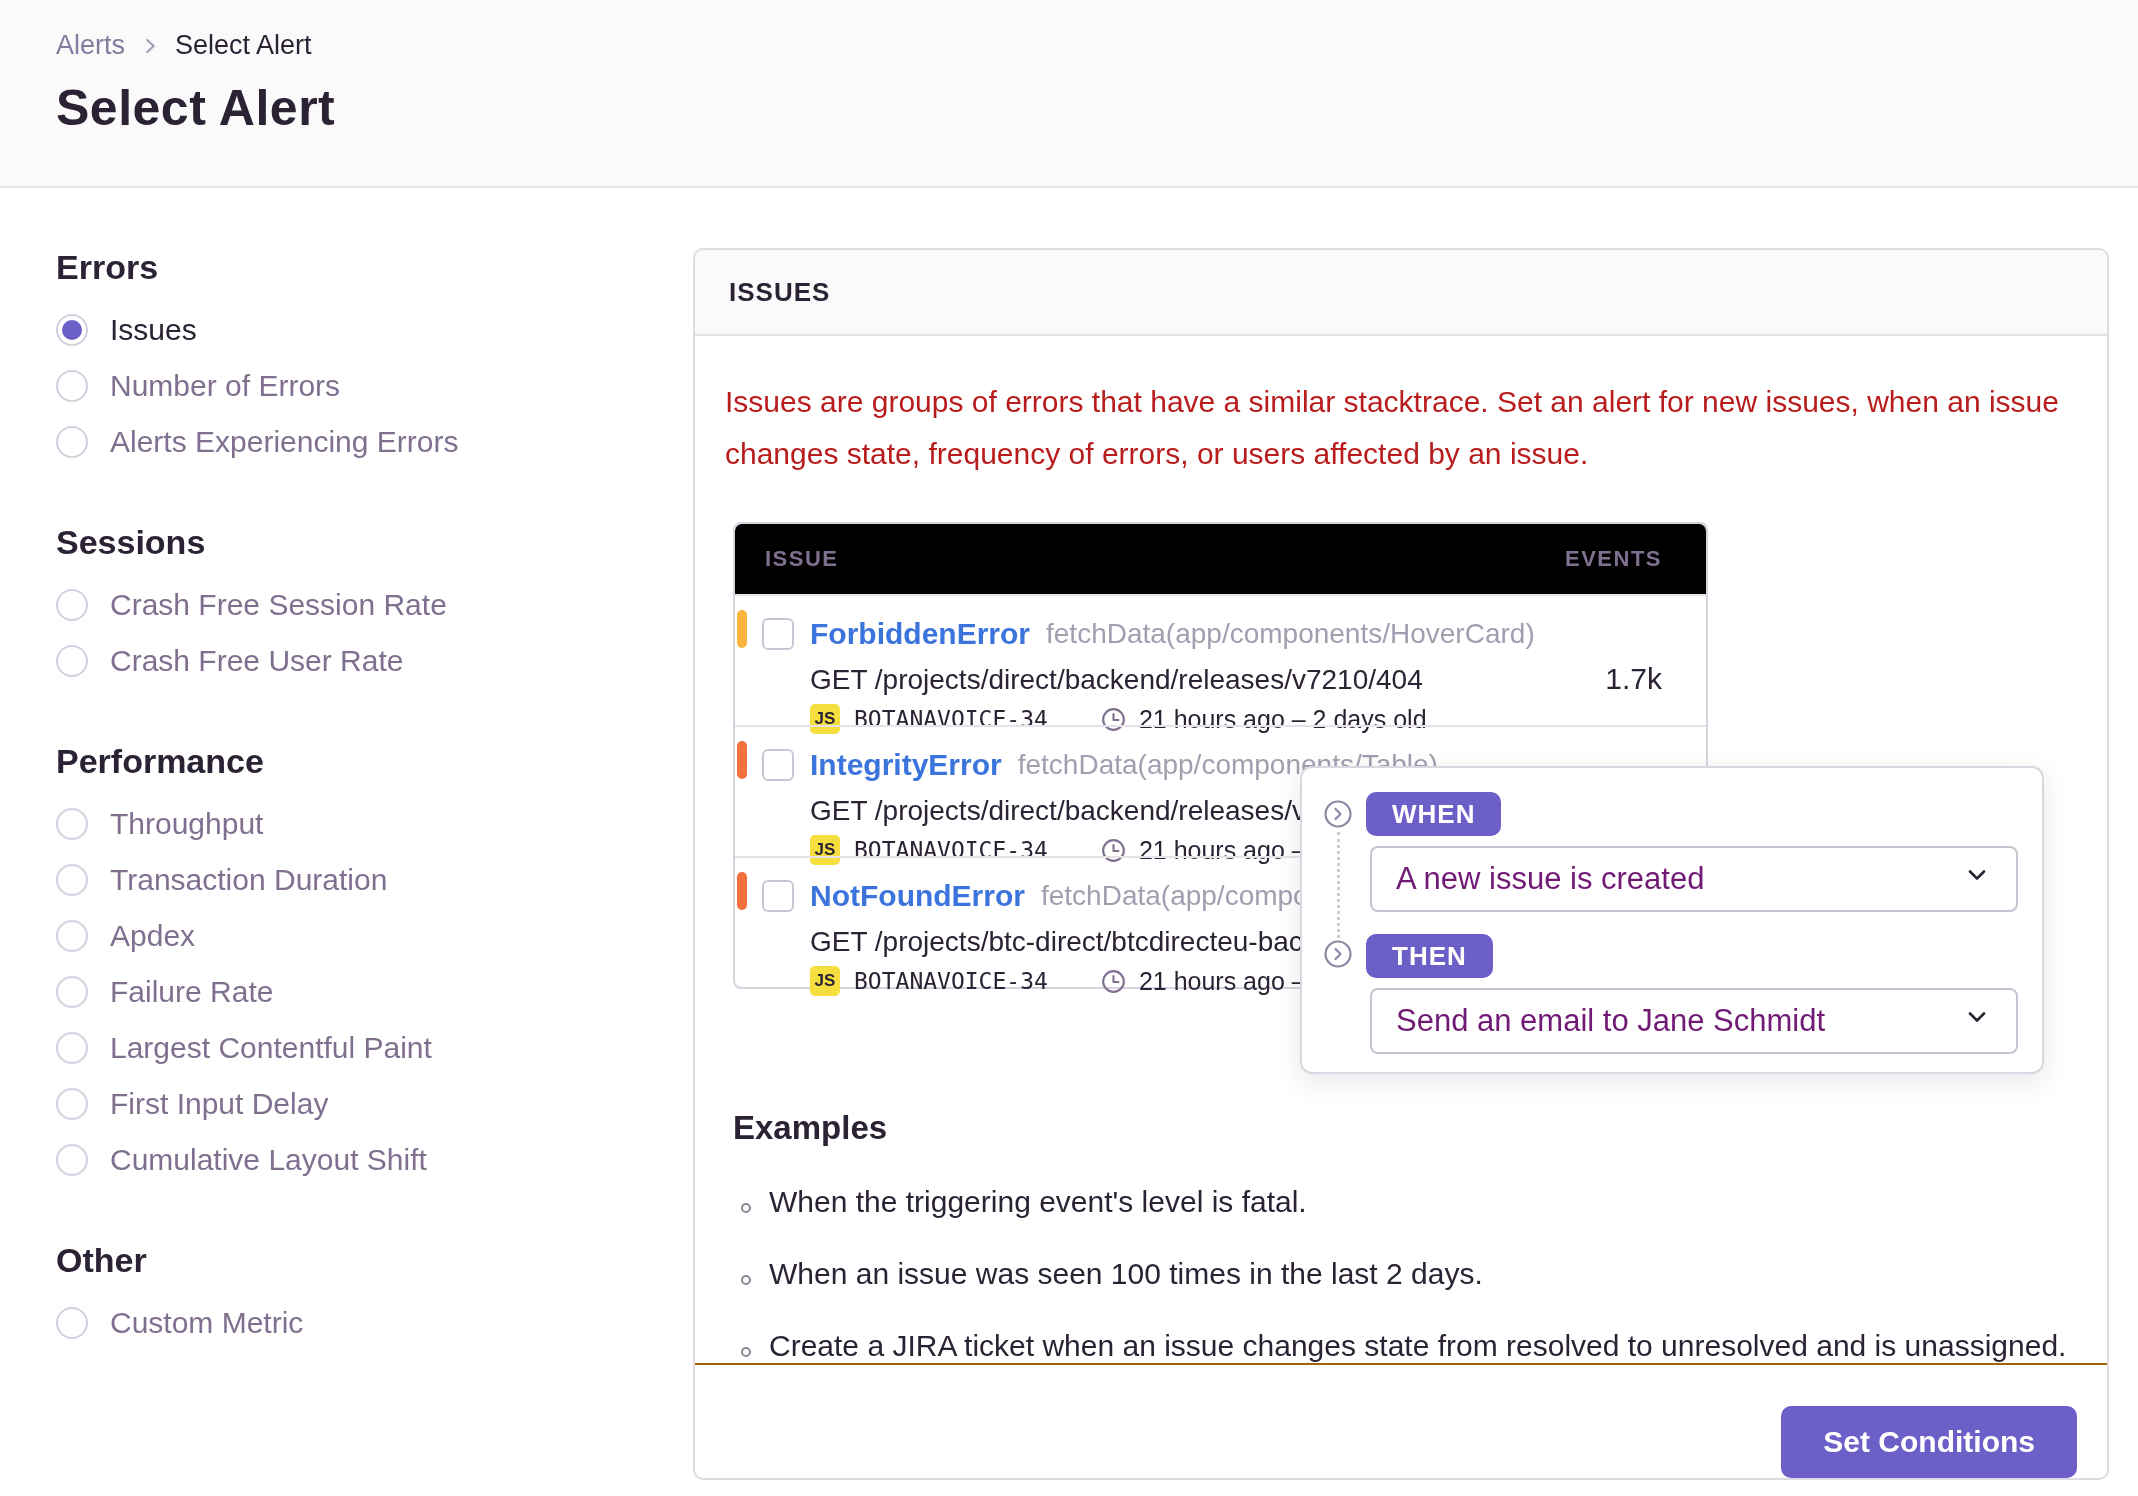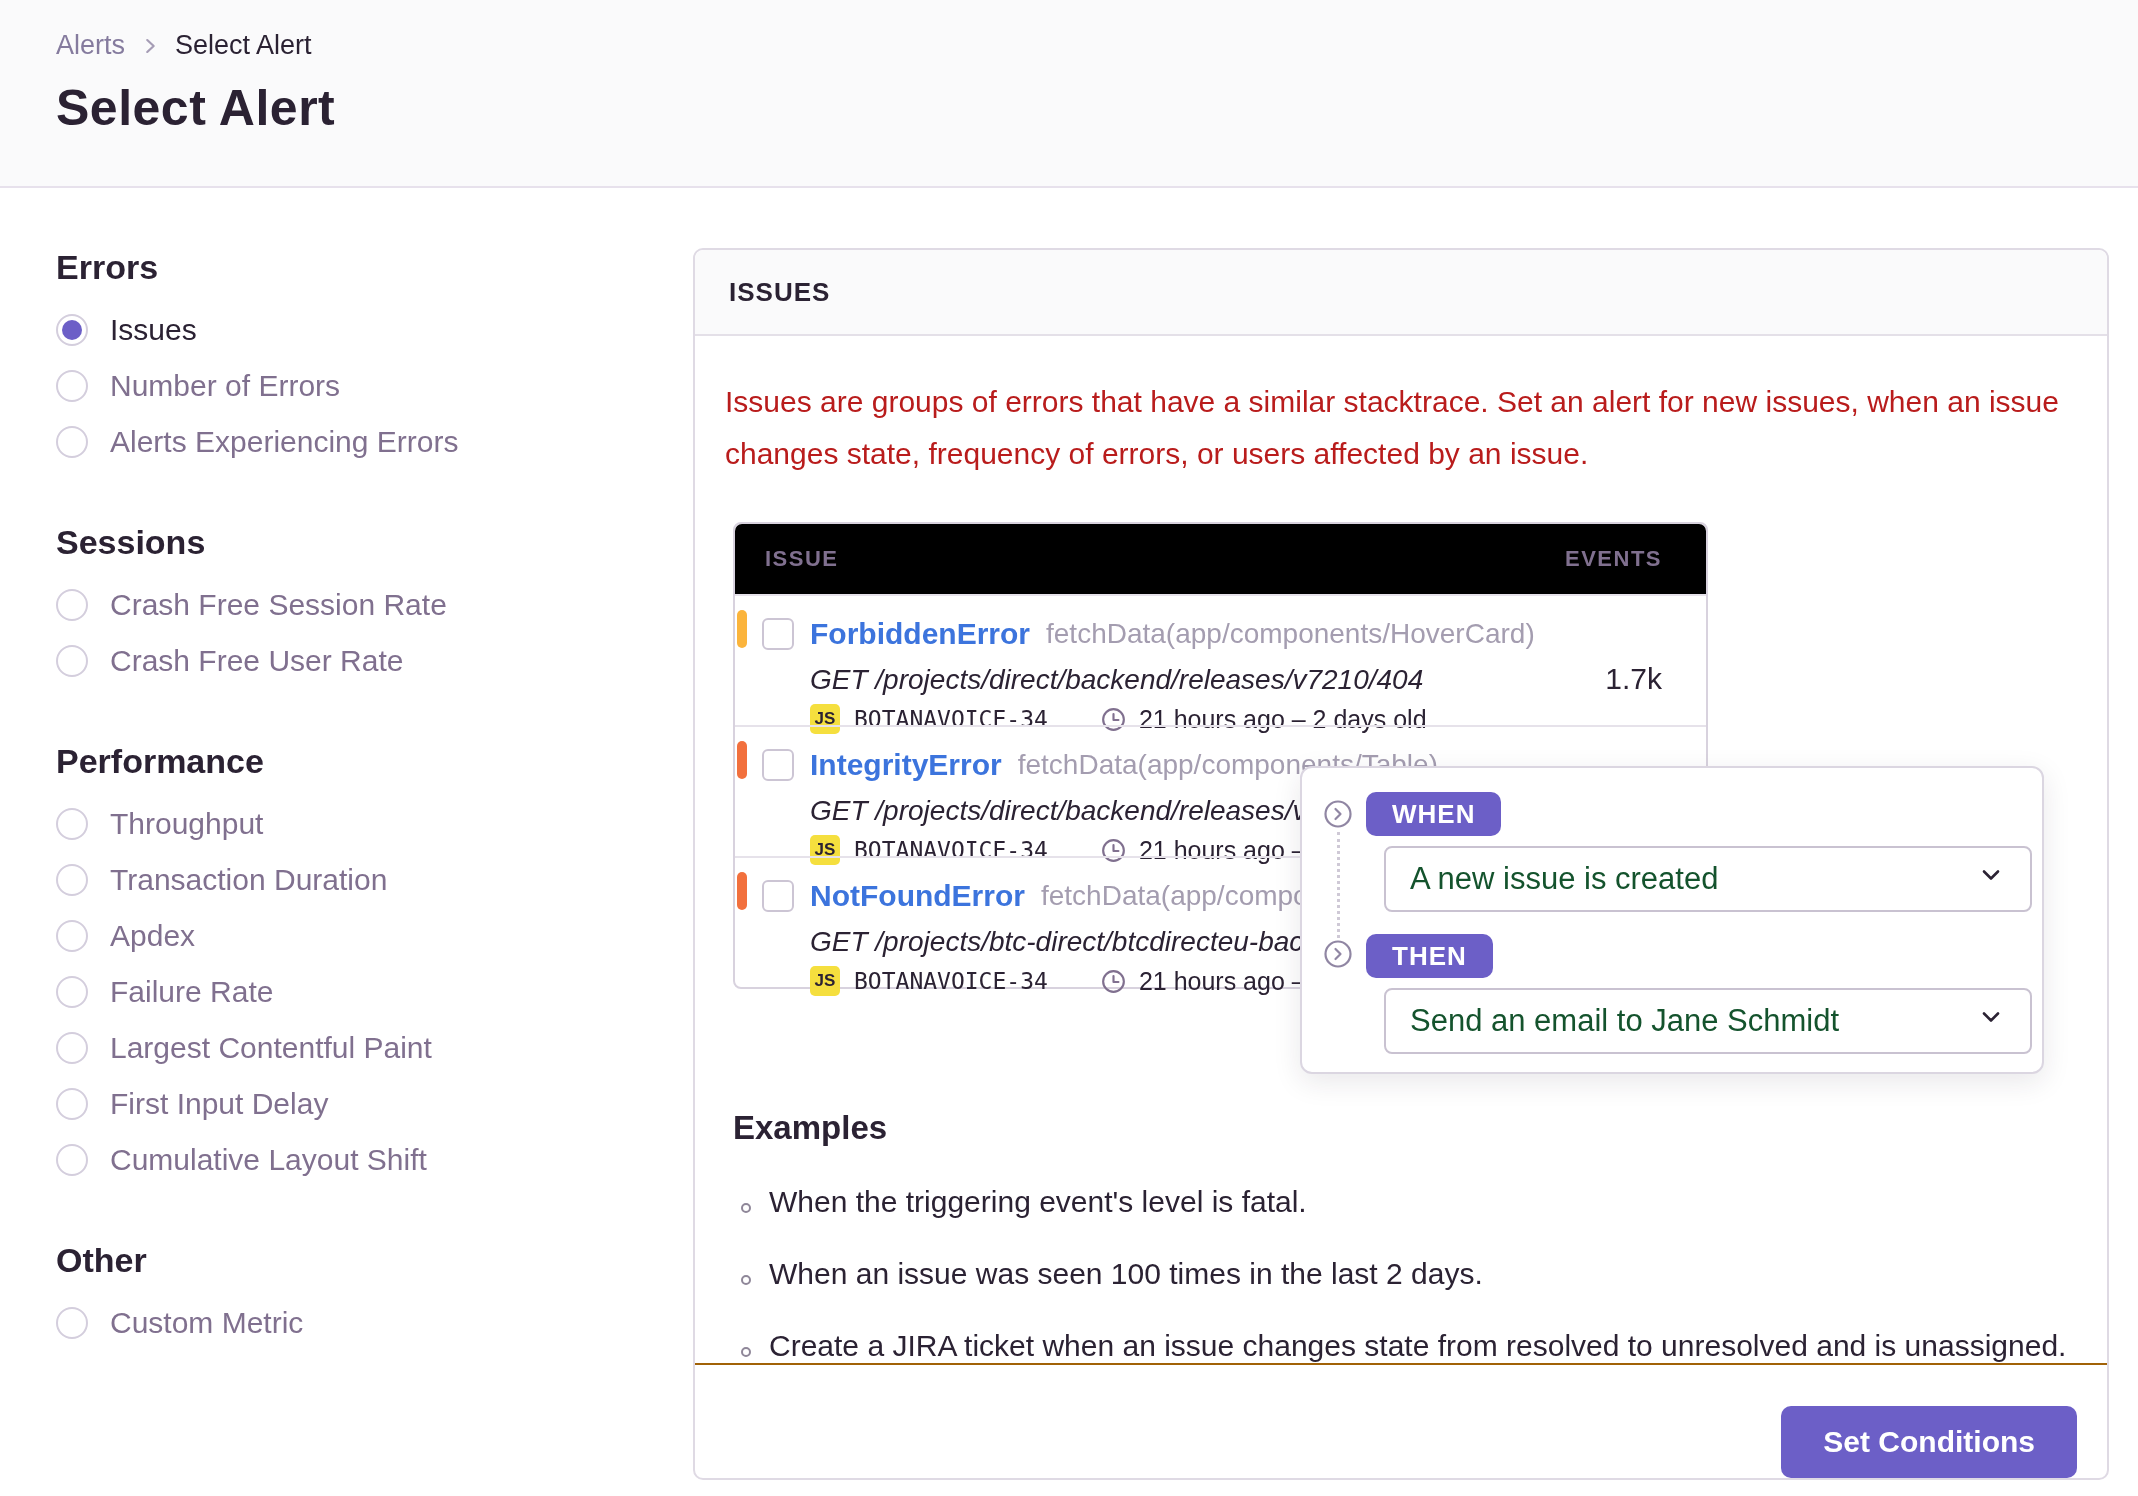--- a/index.html
+++ b/index.html
@@ -75,21 +75,21 @@
   .level-bar {
     position:absolute; left:2px; top:14px; width:10px; height:38px; border-radius:5px;
   }
   .row-line1 { display:flex; align-items:center; gap:16px; height:36px; }
   .checkbox {
     width:32px; height:32px; border:2px solid #CCC5D4; border-radius:6px; background:#fff; flex:0 0 auto;
     cursor:pointer;
   }
   .issue-name { font-size:30px; font-weight:700; color:#3C74DD; cursor:pointer; }
   .issue-culprit { font-size:28px; color:#A49DB0; }
-  .row-line2 { margin:12px 0 0 48px; font-size:28px; color:#2B2233; height:32px;font-style:italic; }
+  .row-line2 { margin:12px 0 0 48px; font-size:28px; color:#2B2233; height:32px; }
   .row-line3 { margin:8px 0 0 48px; display:flex; align-items:center; height:30px; }
   .js-badge {
     width:30px; height:30px; border-radius:5px; background:#F5DF3E; color:#2B2233;
     font-size:17px; font-weight:700; display:flex; align-items:center; justify-content:center;
   }
   .short-id { font-family:"DejaVu Sans Mono", monospace; font-size:23px; color:#2B2233; margin-left:14px; }
   .clock { margin-left:52px; display:flex; align-items:center; }
   .time-range { font-size:25px; color:#2B2233; margin-left:12px; }
   .events-val { position:absolute; right:44px; top:66px; font-size:30px; color:#2B2233; }
 
@@ -127,24 +127,24 @@
     border-left:3px dotted #CFC9D6;
   }
   .rule-badge {
     position:absolute; left:64px; background:#6C5FC7; color:#fff; border-radius:10px;
     height:44px; padding:0 26px; display:flex; align-items:center;
     font-size:26px; font-weight:600; letter-spacing:1px; cursor:default;
   }
   .rule-badge.when { top:24px; }
   .rule-badge.then { top:166px; }
   .rule-select {
-    position:absolute; left:82px; width:648px; height:66px;
+    position:absolute; left:68px; width:648px; height:66px;
     border:2px solid #C9C2D1; border-radius:8px; background:#fff;
     display:flex; align-items:center; justify-content:space-between;
-    padding:0 24px; font-size:31px; color:#14532d; cursor:pointer;
+    padding:0 24px; font-size:31px; color:#701a75; cursor:pointer;
   }
   .rule-select.first { top:78px; }
   .rule-select.second { top:220px; }
 </style>
 </head>
 <body>
 
 <div class="page-header">
   <div class="breadcrumb">
     <span class="crumb-link">Alerts</span>

